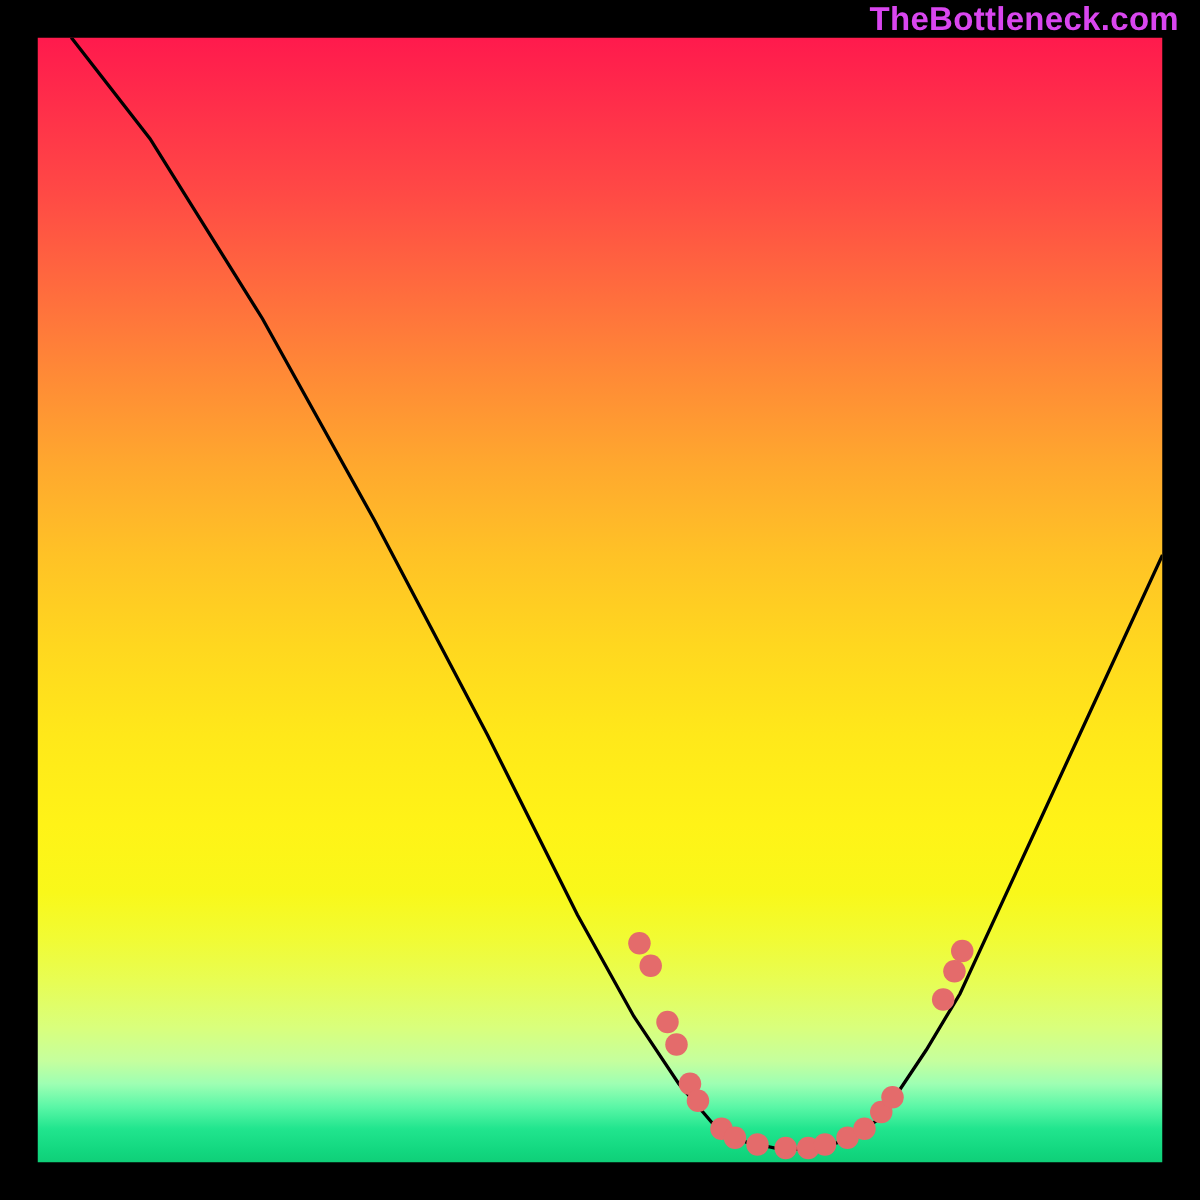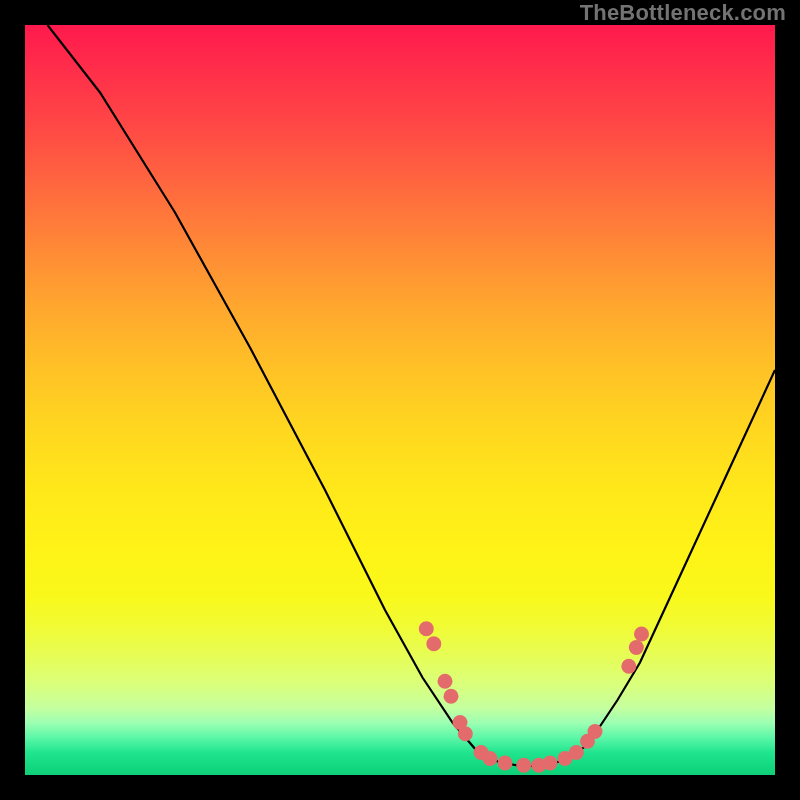--- a/index.html
+++ b/index.html
@@ -47,21 +47,21 @@
     left: 0; top: 0;
     width: 750px; height: 750px;
   }
   .watermark {
     position: absolute;
     top: 0px;
     right: 14px;
     font-family: Arial, Helvetica, sans-serif;
     font-size: 22px;
     font-weight: 600;
-    color: #737373;
+    color: #d946ef;
     letter-spacing: 0.2px;
   }
 </style>
 </head>
 <body>
 
 <div class="frame">
   <div class="plot">
     <div class="gradient"></div>
     <svg class="curve" viewBox="0 0 750 750" preserveAspectRatio="none">

